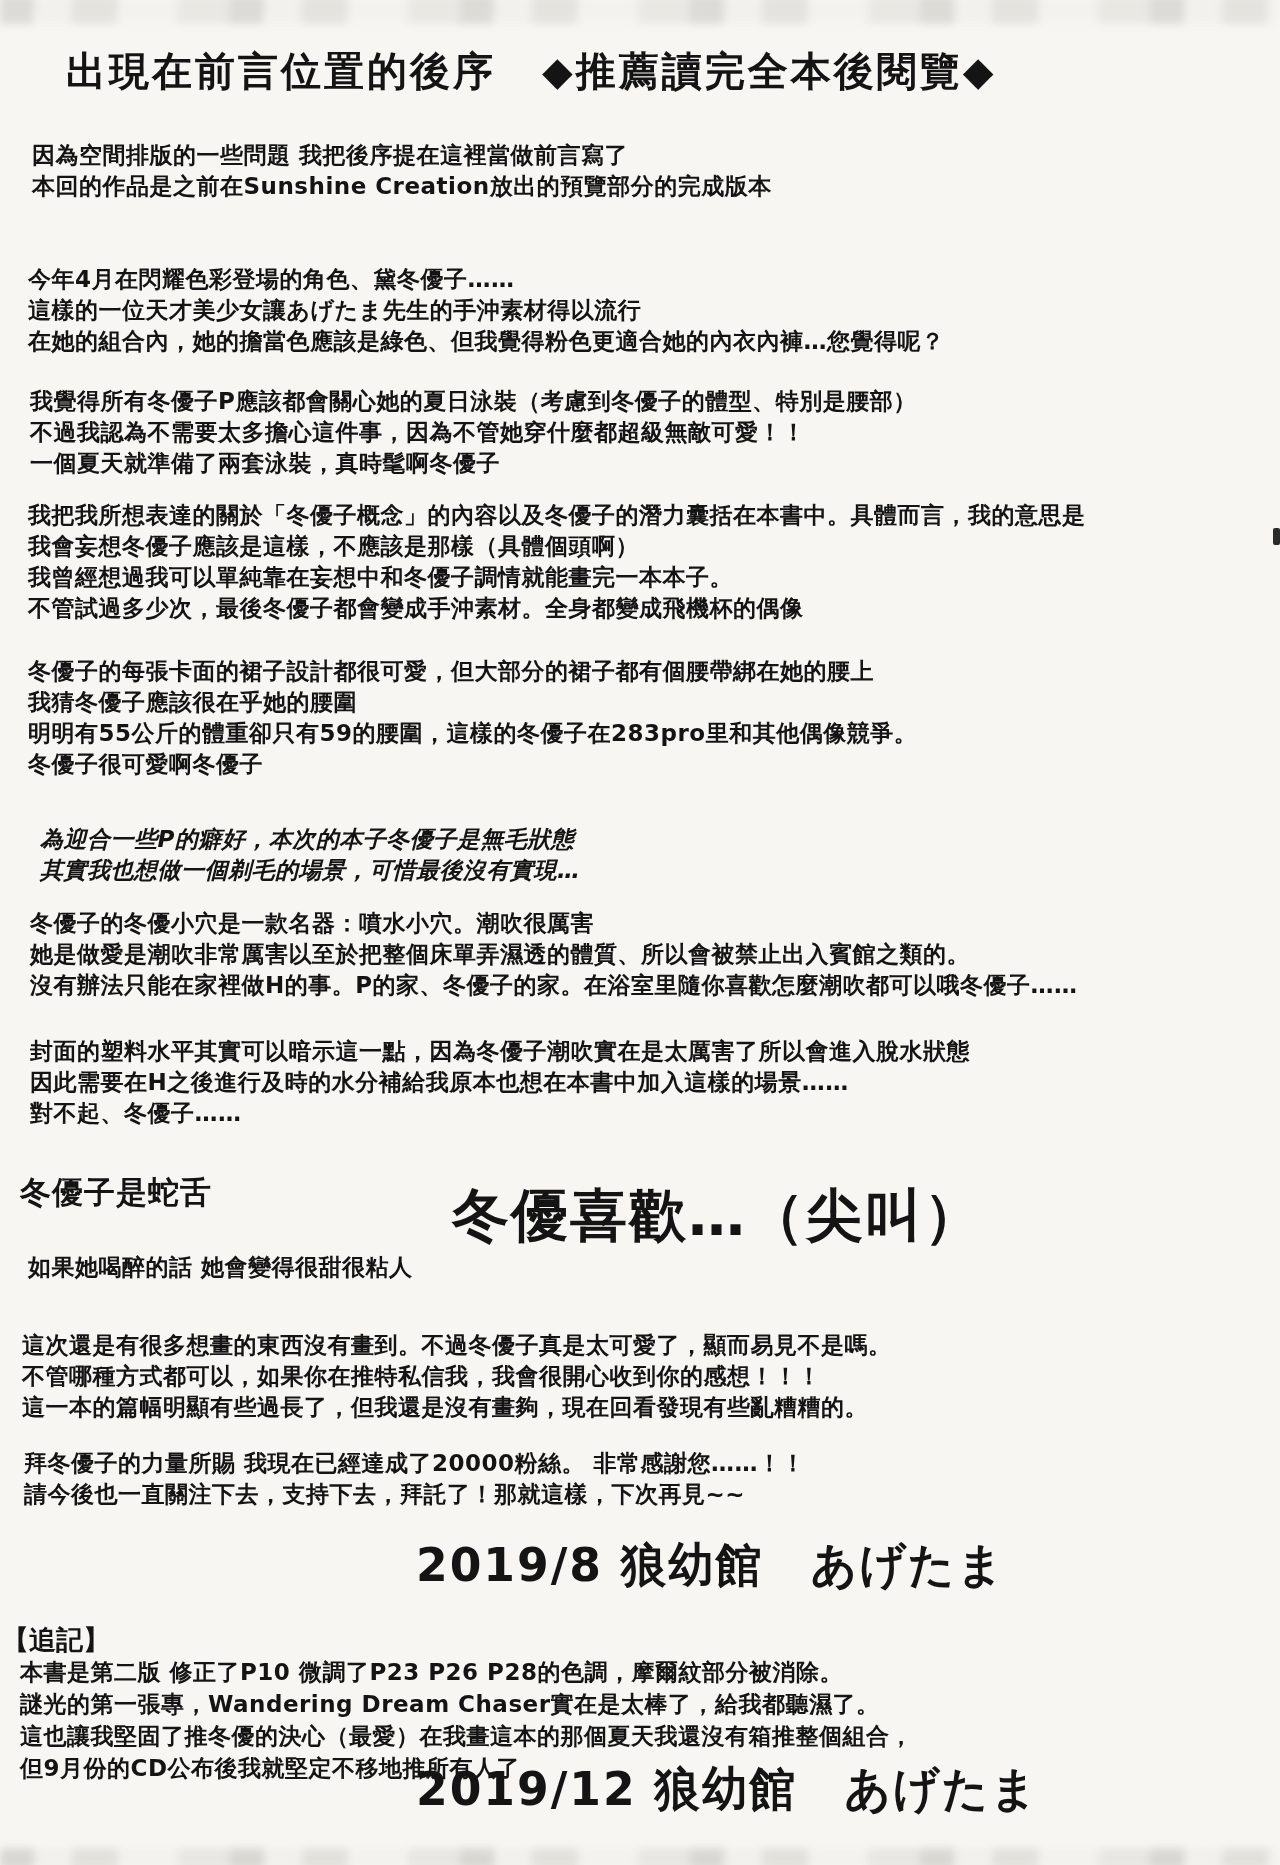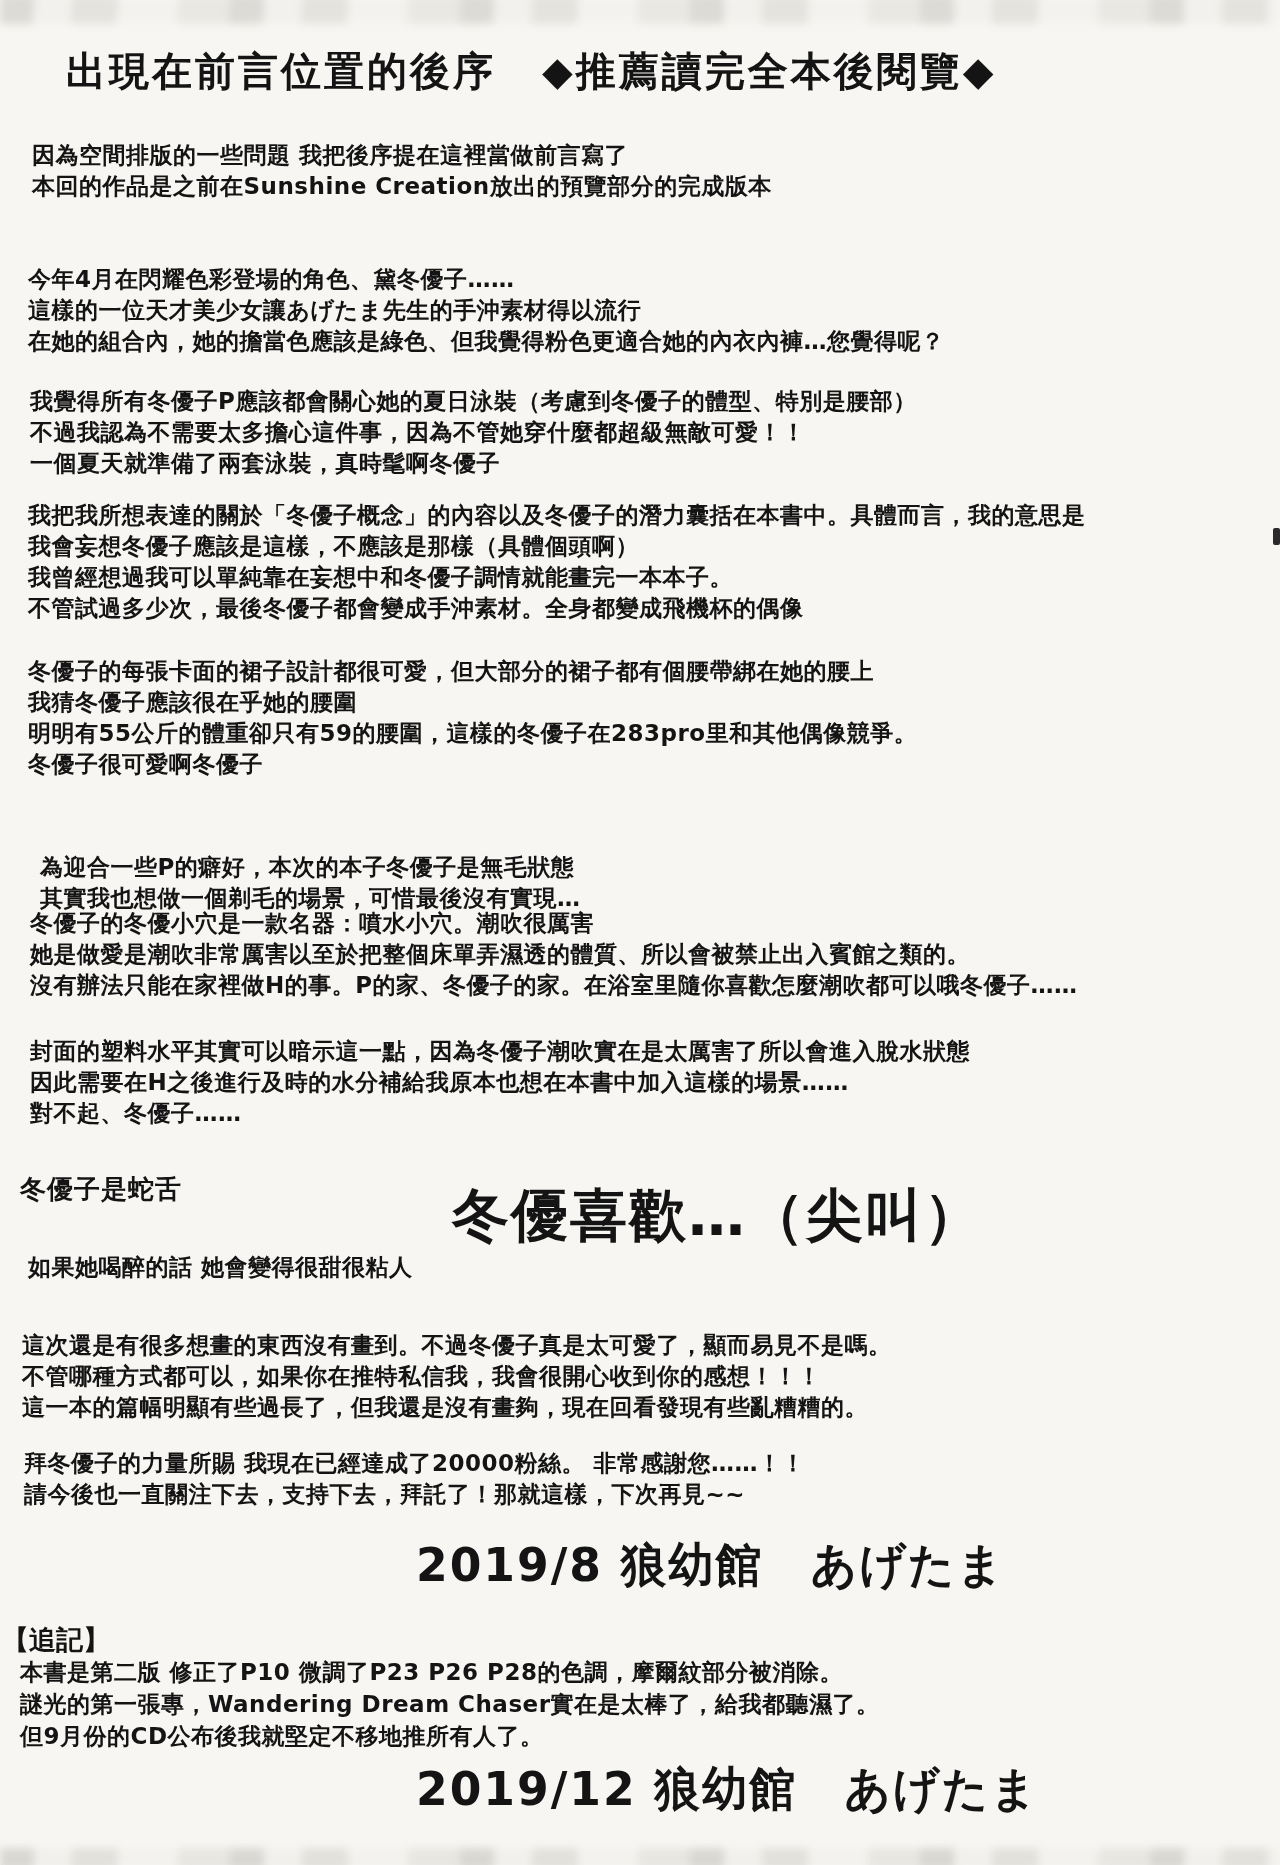--- a/index.html
+++ b/index.html
@@ -27,27 +27,27 @@
     top:44px;left:66px;
     font-size:40px;font-weight:bold;letter-spacing:3px;
     display:flex;gap:46px;
   }
   .para{font-size:23px;line-height:31px;font-weight:600;letter-spacing:0.5px;}
   .p1{top:140px;left:32px;}
   .p2{top:264px;left:28px;}
   .p3{top:386px;left:30px;}
   .p4{top:500px;left:28px;}
   .p5{top:656px;left:28px;}
-  .p6{top:852px;left:40px;}
+  .p6{top:824px;left:40px;font-style:italic;}
   .p7{top:908px;left:30px;}
   .p8{top:1036px;left:30px;}
   .p9{top:1330px;left:22px;}
   .p10{top:1448px;left:24px;}
 
-  .snake-heading{top:1172px;left:20px;font-size:26px;font-weight:bold;letter-spacing:1px;text-align:center;}
+  .snake-heading{top:1172px;left:20px;font-size:31px;font-weight:bold;letter-spacing:1px;text-align:center;}
   .big-text{top:1178px;left:452px;font-size:57px;font-weight:bold;letter-spacing:2px;}
   .drunk-line{top:1252px;left:28px;font-size:23px;font-weight:600;}
 
   .signature{
     font-size:47px;font-weight:bold;letter-spacing:2px;
     transform:scaleX(.97);transform-origin:left;
   }
   .sig1{top:1534px;left:416px;}
   .sig2{top:1758px;left:416px;}
 
@@ -119,20 +119,21 @@
       <div>拜冬優子的力量所賜 我現在已經達成了20000粉絲。 非常感謝您……！！</div>
       <div>請今後也一直關注下去，支持下去，拜託了！那就這樣，下次再見~~</div>
     </div>
 
   <div class="block signature sig1">2019/8 狼幼館　あげたま</div>
 
   <div class="block ps-header">【追記】</div>
   <div class="block para ps-body">
       <div>本書是第二版 修正了P10 微調了P23 P26 P28的色調，摩爾紋部分被消除。</div>
       <div>謎光的第一張專，Wandering Dream Chaser實在是太棒了，給我都聽濕了。</div>
+      <div>這也讓我堅固了推冬優的決心（最愛）在我畫這本的那個夏天我還沒有箱推整個組合，</div>
       <div>但9月份的CD公布後我就堅定不移地推所有人了。</div>
     </div>
 
   <div class="block signature sig2">2019/12 狼幼館　あげたま</div>
 
   <div class="edge-speck" style="right:0;top:528px;width:7px;height:17px;"></div>
   <div class="scan-noise scan-bottom"></div>
 </div>
 
 </body></html>

